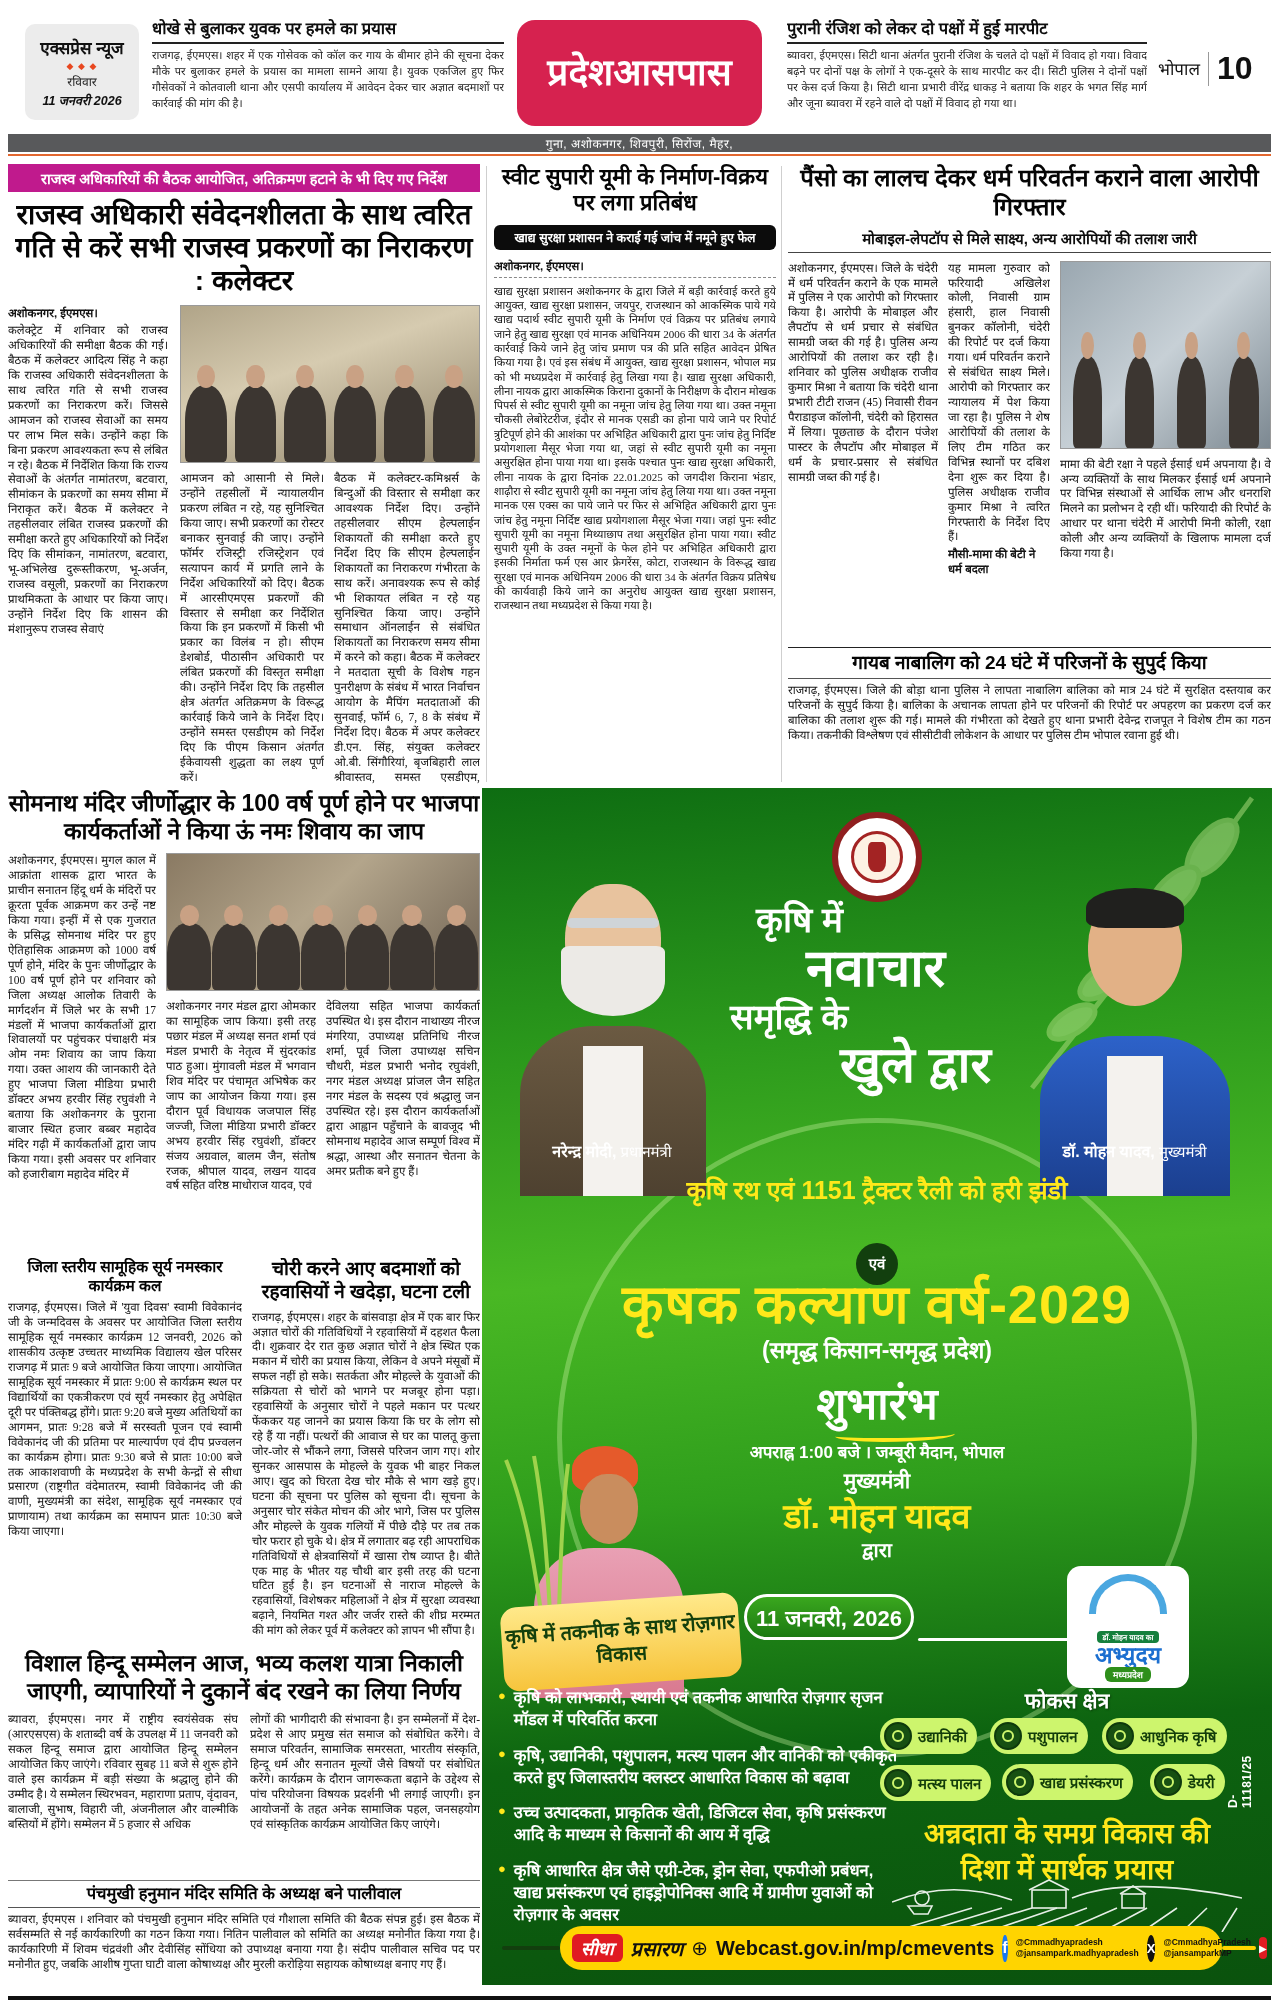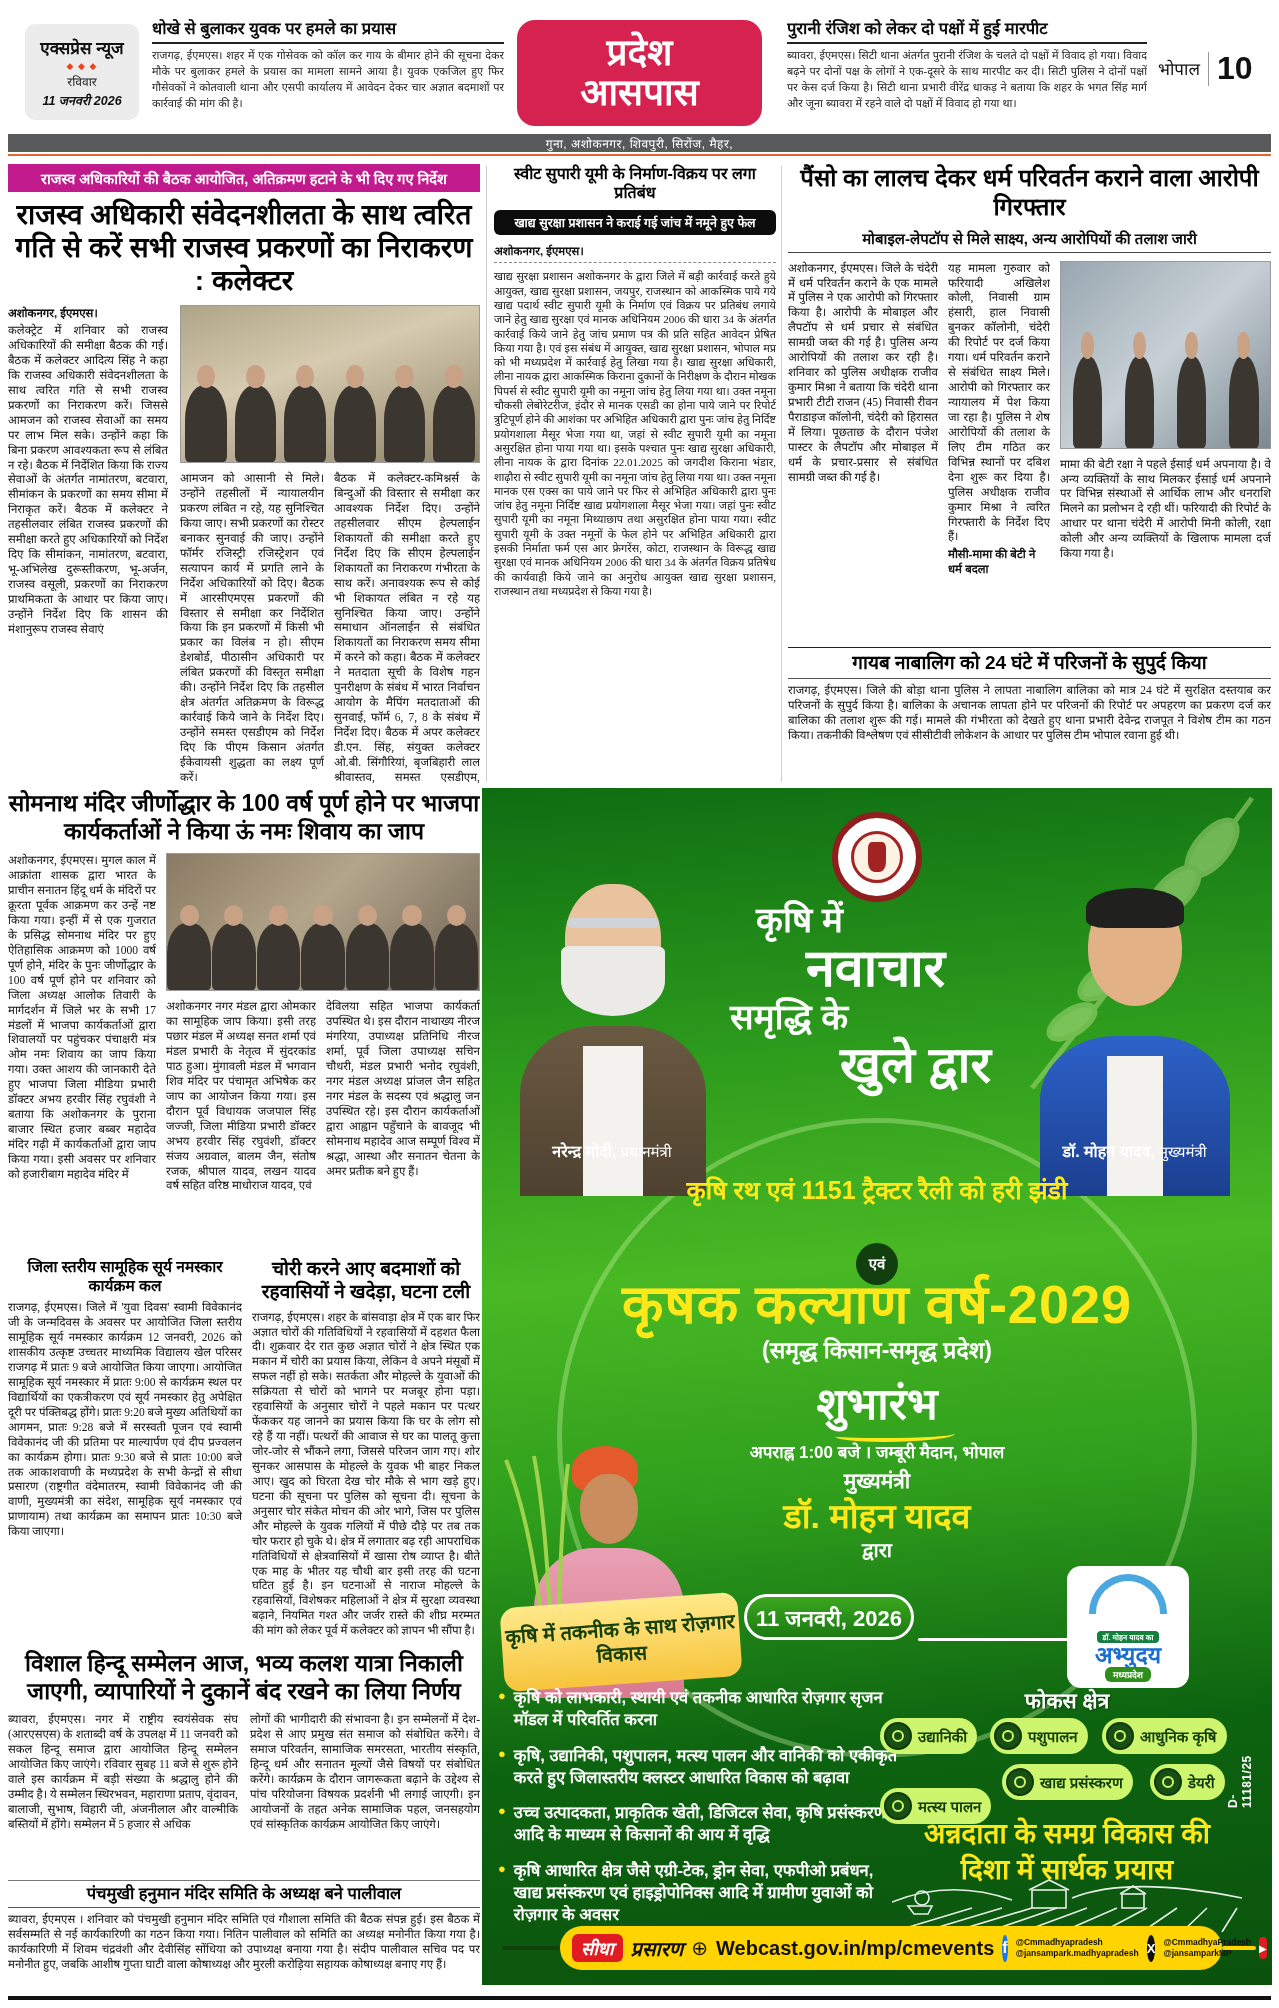--- a/index.html
+++ b/index.html
@@ -17,38 +17,38 @@
   .masthead .mname { font-size:17px; font-weight:bold; color:#111; }
   .masthead .diam  { color:#e8471f; font-size:9px; letter-spacing:1px; }
   .masthead .mday  { font-size:12px; color:#222; }
   .masthead .mdate { font-size:12.5px; font-weight:bold; color:#111;font-style:italic; }
 
   .mini-art { top:16px; }
   .mini-art .mh { font-size:16.5px; font-weight:bold; color:#0d0d0d; border-bottom:2px solid #222; padding-bottom:3px; margin-bottom:4px; }
   .mini-art .mb { font-size:11px; line-height:1.45; color:#1c1c1c; }
 
   .title-box { left:517px; top:20px; width:245px; height:106px; background:#d6224f; border-radius:18px;
-               display:flex; flex-direction:column; align-items:center; justify-content:center; line-height:1.08; }
+               display:flex; flex-direction:row; align-items:center; justify-content:center; line-height:1.08; }
   .title-box span { color:#fff; font-weight:bold; font-size:37px; }
 
   .page-no { left:1158px; top:50px; display:flex; align-items:center; gap:8px; }
   .page-no .city { font-size:17px; color:#111; }
   .page-no .bar  { width:1px; height:34px; background:#999; }
   .page-no .num  { font-size:32px; font-weight:bold; color:#111; }
 
   .region-strip { left:8px; top:134px; width:1263px; height:18px; background:#58595b; color:#fff;
                   font-size:12px; display:flex; align-items:center; justify-content:center; letter-spacing:.5px; }
   .orange-rule { left:8px; top:154px; width:1263px; height:2px; background:#e2672f; }
   .vrule { width:1px; background:#cfcfcf; }
 
   
   .kicker { background:#c01a8d; color:#fff; font-weight:bold; font-size:14.5px; text-align:center;
             padding:4px 6px; }
   .headline-xl { font-size:28px; font-weight:bold; color:#050505; line-height:1.18; text-align:center; }
-  .headline-l  { font-size:16px; font-weight:bold; color:#050505; line-height:1.2;  text-align:center; }
+  .headline-l  { font-size:22px; font-weight:bold; color:#050505; line-height:1.2;  text-align:center; }
   .headline-m  { font-size:19px; font-weight:bold; color:#050505; line-height:1.2;  text-align:center; }
   .subbox { background:#0c0c0c; color:#fff; font-weight:bold; font-size:12.5px; text-align:center; padding:4px 4px; }
   .subline { font-size:15px; font-weight:bold; color:#0d0d0d; text-align:center; border-bottom:1px solid #444; padding-bottom:4px; }
   .byline { font-weight:bold; font-size:11.5px; color:#111; margin-bottom:3px; }
   .bodytext { font-size:11.5px; line-height:1.3; color:#141414; }
   .bodytext.small { font-size:11px; }
   .inline-sub { font-weight:bold; display:block; margin-top:3px; }
   .photo { background:linear-gradient(135deg,#8a7a63,#b3a58b 45%,#6e6152); border:1px solid #9a9a9a; position:relative; overflow:hidden; }
   .photo .ppl { position:absolute; bottom:0; width:100%; height:55%; display:flex; align-items:flex-end; justify-content:space-around; }
   .photo .pp  { width:14%; height:90%; background:#3c3631; border-radius:45% 45% 8% 8%; position:relative; }
@@ -410,21 +410,21 @@
         <span class="pt">उद्यानिकी</span>
       </div>
     <div class="pill" style="left:508px; top:930px;">
         <span class="ic"></span>
         <span class="pt">पशुपालन</span>
       </div>
     <div class="pill" style="left:620px; top:930px;">
         <span class="ic"></span>
         <span class="pt">आधुनिक कृषि</span>
       </div>
-    <div class="pill" style="left:398px; top:1000px;">
+    <div class="pill" style="left:398px; top:977px;">
         <span class="ic"></span>
         <span class="pt">मत्स्य पालन</span>
       </div>
     <div class="pill" style="left:520px; top:976px;">
         <span class="ic"></span>
         <span class="pt">खाद्य प्रसंस्करण</span>
       </div>
     <div class="pill" style="left:668px; top:976px;">
         <span class="ic"></span>
         <span class="pt">डेयरी</span>

